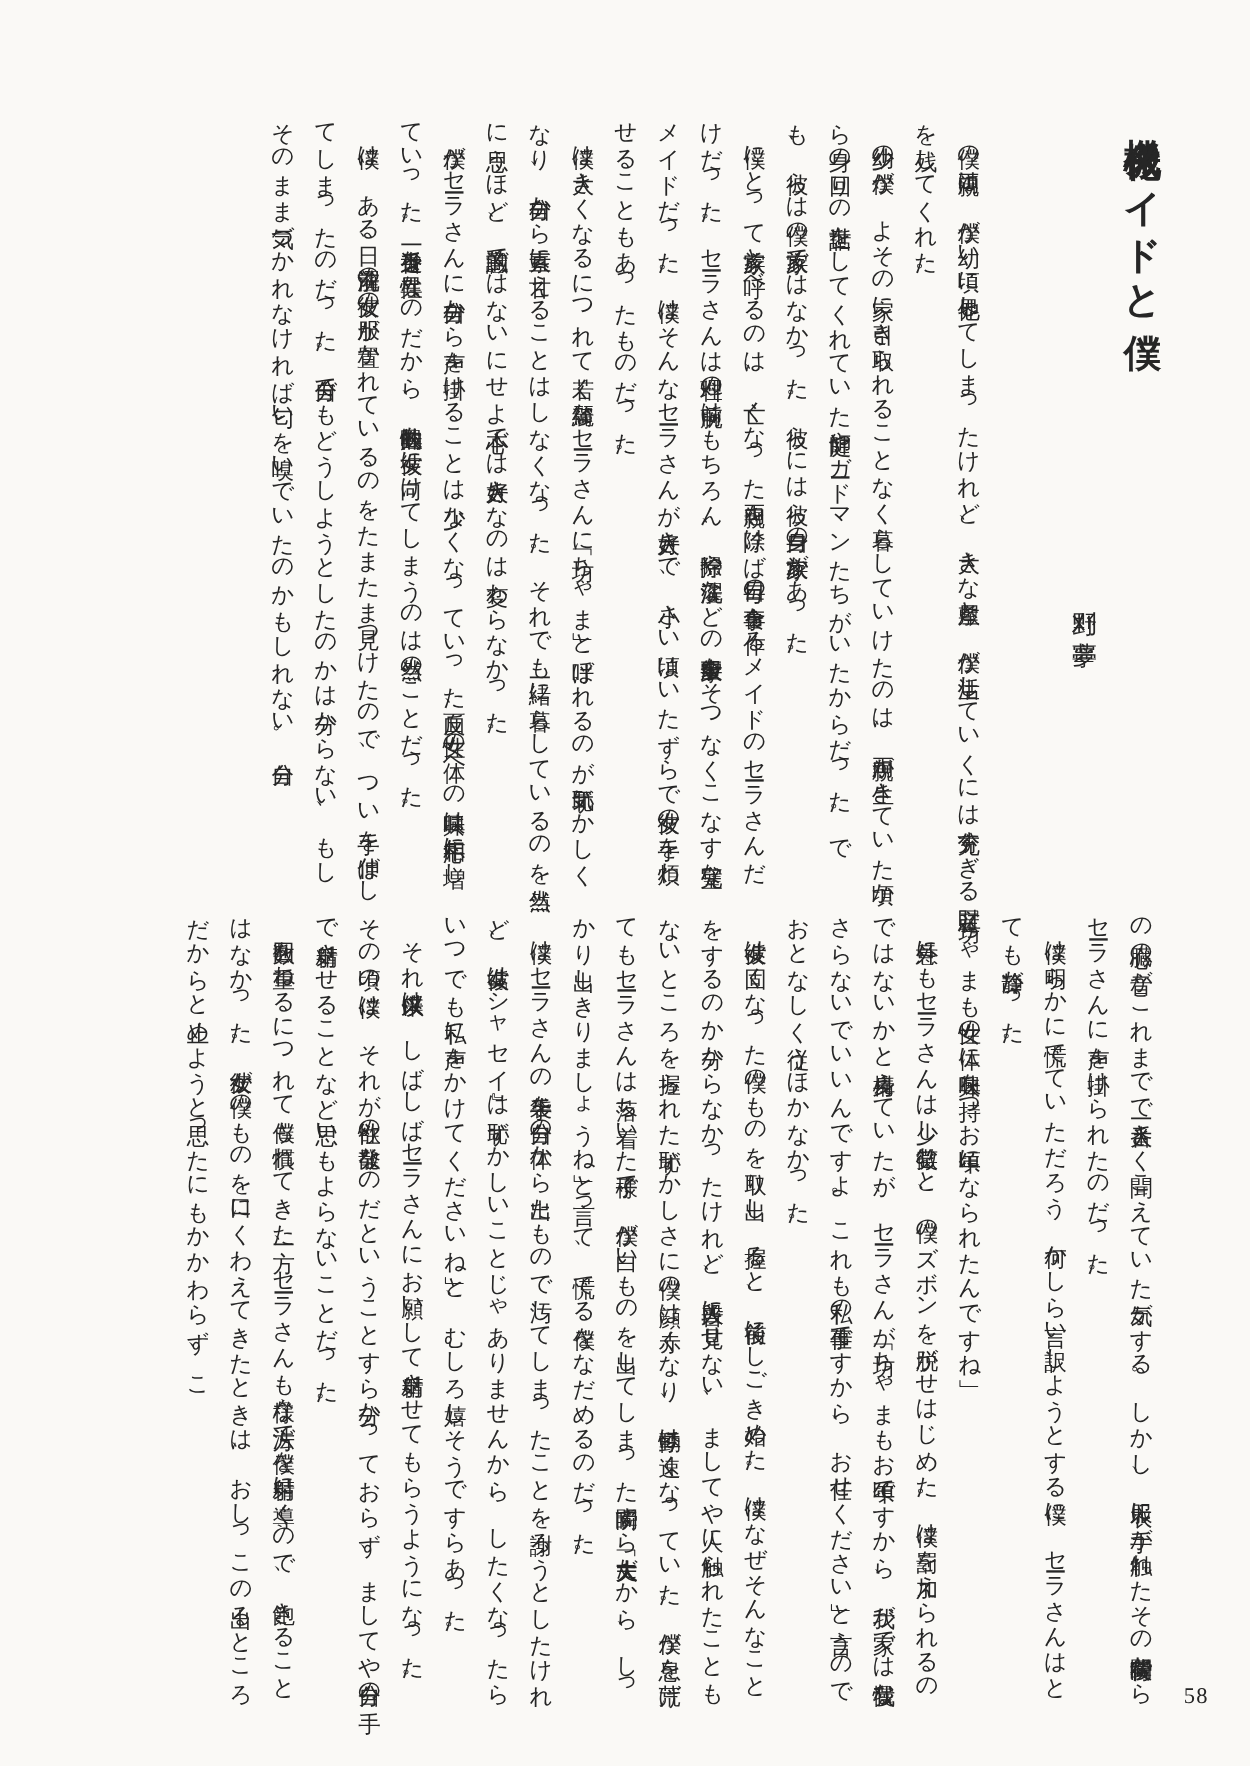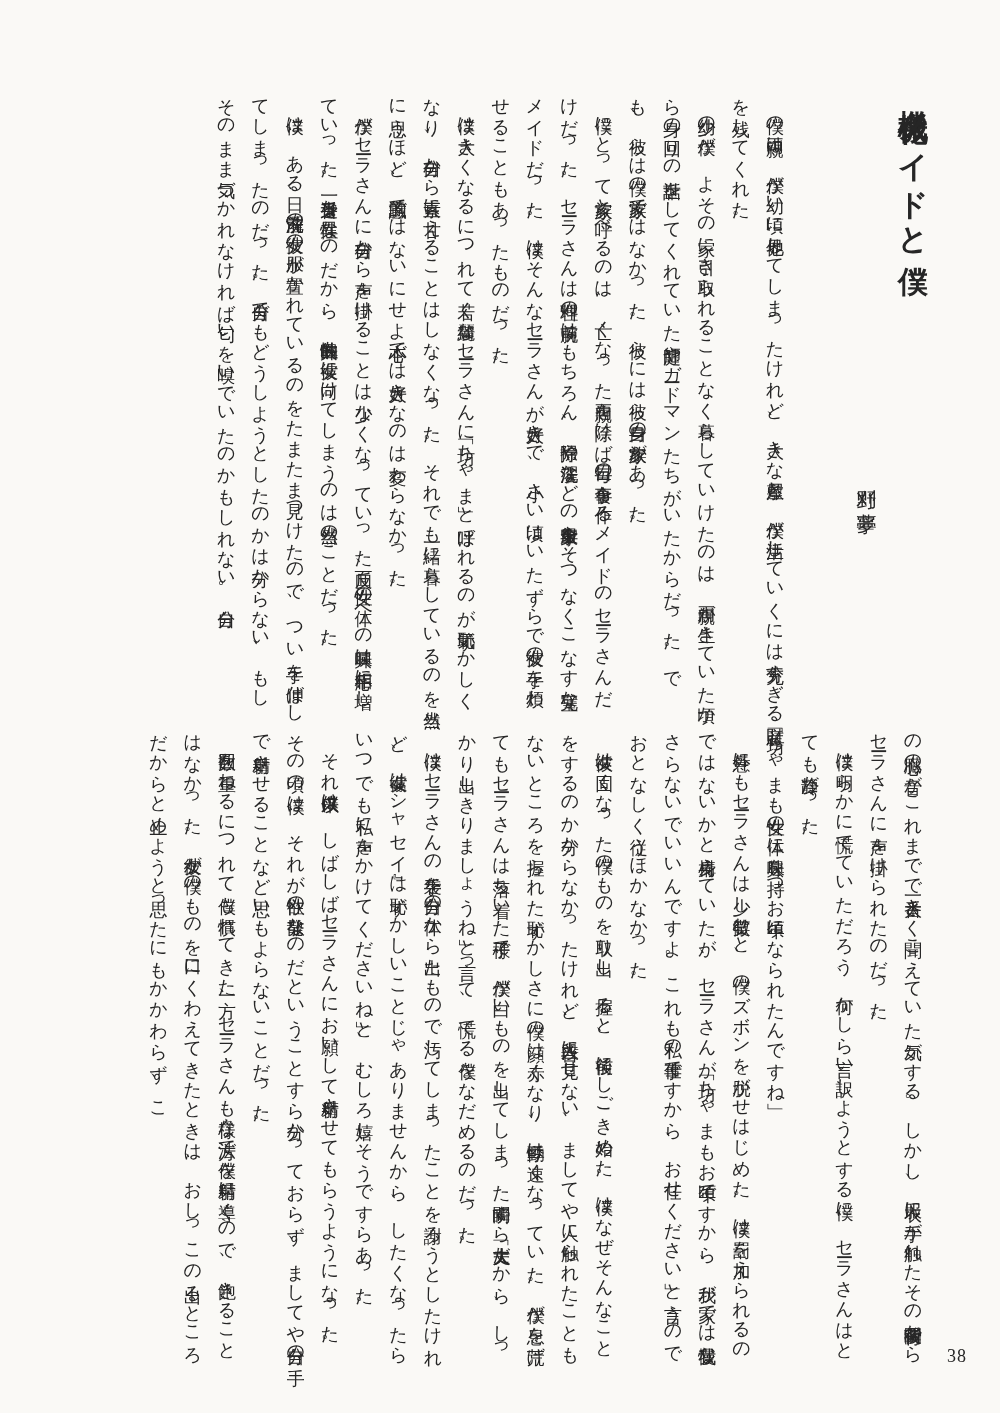--- a/index.html
+++ b/index.html
@@ -98,15 +98,15 @@
     <p class="no-indent">の心臓の音がこれまでで一番大きく聞こえていた気がする。しかし、衣服に手が触れたその瞬間背後からセーラさんに声を掛けられたのだった。</p>
     <p>僕は明らかに慌てていただろう、何かしら言い訳しようとする僕に、セーラさんはとても冷静だった。</p>
     <p class="no-indent">「坊ちゃまも女性の体に興味を持つお年頃になられたんですね」</p>
     <p>意外にもセーラさんは少し微笑むと、僕のズボンを脱がせはじめた。僕は罰を加えられるのではないかと身構えていたが、セーラさんが「坊ちゃまもお年頃ですから、我が家では我慢なさらないでいいんですよ。これも私の仕事ですから、お任せください」と言うのでおとなしく従うほかなかった。</p>
     <p>彼女は固くなった僕のものを取り出し、握ると、前後にしごき始めた。僕はなぜそんなことをするのか分からなかったけれど、普段人に見せない、ましてや人に触られたこともないところを握られた恥ずかしさに僕の顔は赤くなり、動悸は速くなっていた。僕が息を荒げてもセーラさんは落ち着いた様子で、僕が白いものを出してしまった瞬間すら「大丈夫だから、しっかり出しきりましょうね」と言って、慌てる僕をなだめるのだった。</p>
     <p>僕はセーラさんの手袋を自分の体から出たもので汚してしまったことを謝ろうとしたけれど、彼女は「『シャセイ』は恥ずかしいことじゃありませんから、したくなったらいつでも私に声をかけてくださいね」と、むしろ嬉しそうですらあった。</p>
     <p>それ以来僕は、しばしばセーラさんにお願いして射精させてもらうようになった。その頃の僕は、それが性欲の発散なのだということすら分かっておらず、ましてや自分の手で射精させることなど思いもよらないことだった。</p>
     <p>回数を重ねるにつれて僕も慣れてきた一方、セーラさんも様々な方法で僕を射精に導くので、飽きることはなかった。彼女が僕のものを口にくわえてきたときは、おしっこの出るところだからと止めようと思ったにもかかわらず、こ</p>
   </div>
 
-  <div class="page-number">38</div>
+  <div class="page-number">58</div>
 
 </div>
 
 </body></html>

